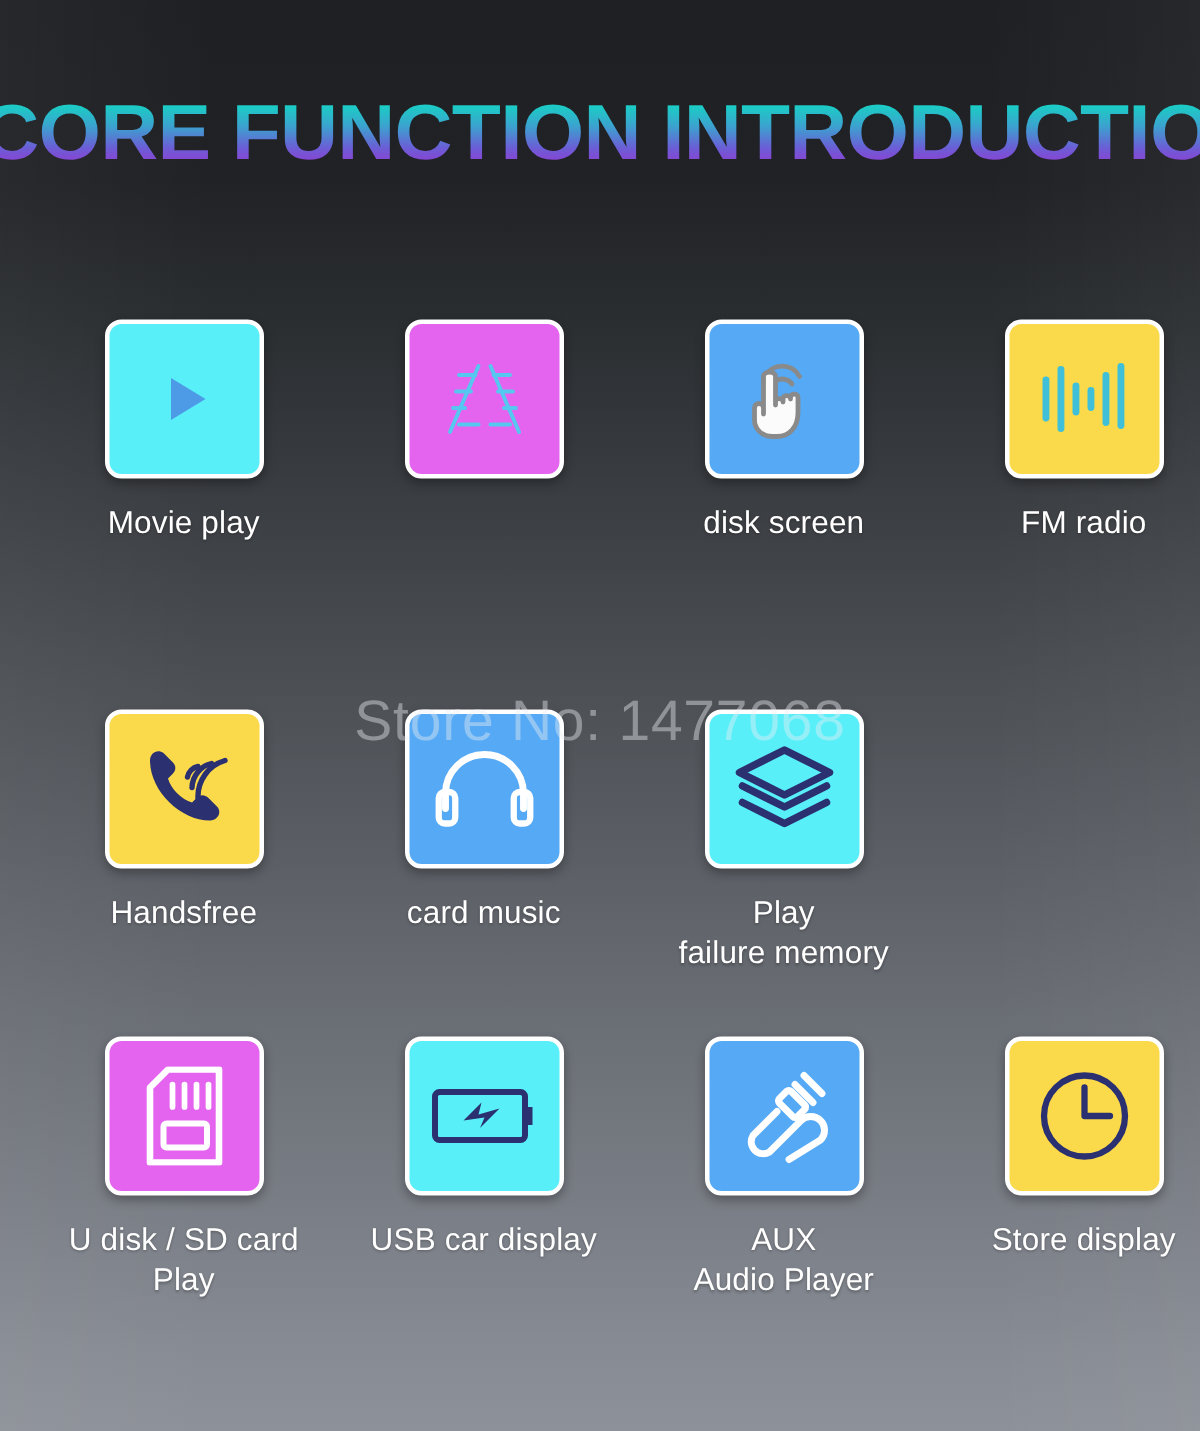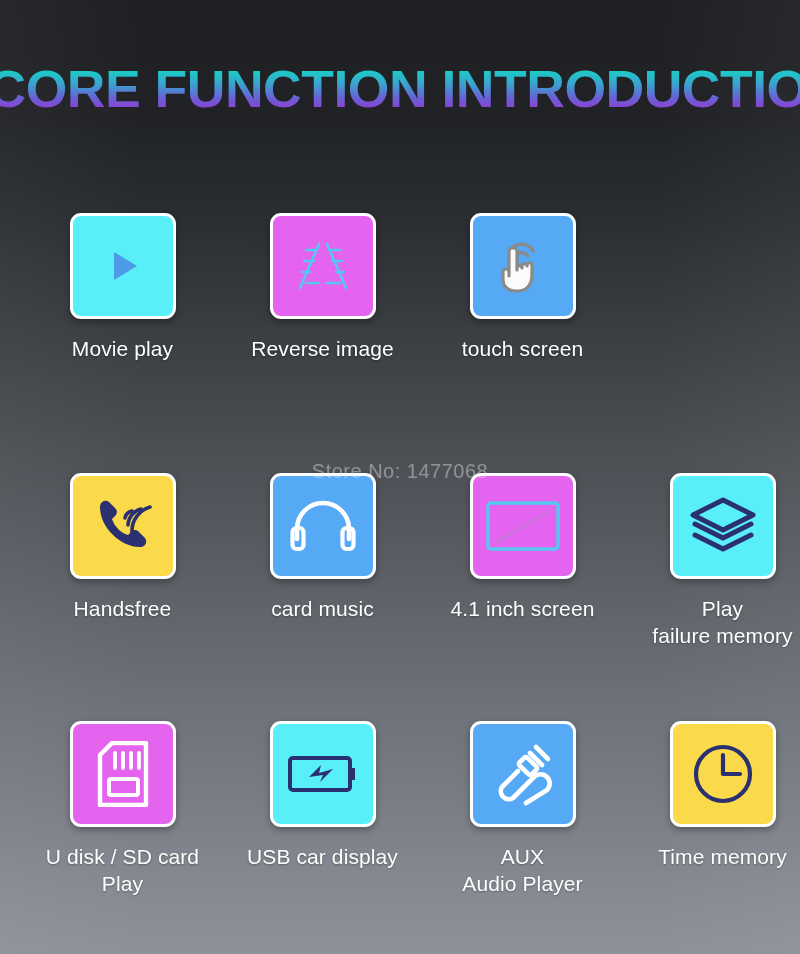--- a/index.html
+++ b/index.html
@@ -63,37 +63,37 @@
     color:transparent;
     -webkit-text-fill-color:transparent;
     white-space:nowrap;
   }
 
   
   #watermark {
     position:absolute;
     top:460px; left:0; width:800px;
     text-align:center;
-    font-size:20px;
+    font-size:38px;
     color:rgba(235,238,242,0.42);
     letter-spacing:0.5px;
     pointer-events:none;
     z-index:40;
     font-family:"Liberation Sans", sans-serif;
   }
 
   
   .row {
     position:absolute;
     left:0; width:800px;
     display:flex;
   }
   #row-0 { top:213px; }
   #row-1 { top:473px; }
-  #row-2 { top:721px; }
+  #row-2 { top:691px; }
 
   .cell {
     width:200px;
     display:flex;
     flex-direction:column;
     align-items:center;
     padding-left:45px;
   }
   .tile {
     width:106px; height:106px;
@@ -153,21 +153,20 @@
               <path d="M30 23 L20 23"></path>
               <path d="M48 23 L58 23"></path>
               <path d="M26 34 L18 34"></path>
               <path d="M52 34 L60 34"></path>
               <path d="M22 45 L35 45"></path>
               <path d="M56 45 L43 45"></path>
             </g>
           </svg>
         </span>
       </div>
-      <div class="label">Reverse image</div>
     </div>
 
     <div class="cell">
       <div class="tile" style="background:#55a9f5;">
         <span>
           <svg width="60" height="62" viewBox="0 0 60 62">
             <g fill="none" stroke="#8a8a8a" stroke-width="3.2" stroke-linecap="round">
               <path d="M17 16 A13 13 0 0 1 40 16"></path>
               <path d="M22 21 A8 8 0 0 1 35 21"></path>
             </g>
@@ -181,23 +180,40 @@
                      L22 56
                      C15 56 10 51 10 45
                      L10 37
                      C10 33 16 33 16 37
                      L16 41
                      L16 16
                      C16 12 24 12 24 16 Z" fill="#fbfbfb" stroke="#8a8a8a" stroke-width="3.2" stroke-linejoin="round"></path>
           </svg>
         </span>
       </div>
-      <div class="label">touch screen</div>
-    </div>
-
+      <div class="label">disk screen</div>
+    </div>
+
+    <div class="cell">
+      <div class="tile" style="background:#fada4a;">
+        <span>
+          <svg width="64" height="56" viewBox="0 0 64 56">
+            <g fill="#3fc0d8">
+              <rect x="4" y="13" width="4.6" height="30" rx="2.3"></rect>
+              <rect x="14" y="6" width="4.6" height="44" rx="2.3"></rect>
+              <rect x="24" y="17" width="4.6" height="22" rx="2.3"></rect>
+              <rect x="34" y="20" width="4.6" height="16" rx="2.3"></rect>
+              <rect x="44" y="10" width="4.6" height="36" rx="2.3"></rect>
+              <rect x="54" y="4" width="4.6" height="44" rx="2.3"></rect>
+            </g>
+          </svg>
+        </span>
+      </div>
+      <div class="label">FM radio</div>
+    </div>
 
   </div>
 
   <div class="row" id="row-1">
 
     <div class="cell">
       <div class="tile" style="background:#fada4a;">
         <span>
           <svg width="62" height="60" viewBox="0 0 62 60">
             <path d="M8 11
@@ -228,31 +244,20 @@
           <svg width="66" height="54" viewBox="0 0 66 54">
             <path d="M7 40 L7 30 A26 26 0 0 1 59 30 L59 40" fill="none" stroke="#ffffff" stroke-width="4.6" stroke-linecap="round"></path>
             <rect x="2.5" y="29" width="11" height="21" rx="4" fill="none" stroke="#ffffff" stroke-width="4.2"></rect>
             <rect x="52.5" y="29" width="11" height="21" rx="4" fill="none" stroke="#ffffff" stroke-width="4.2"></rect>
           </svg>
         </span>
       </div>
       <div class="label">card music</div>
     </div>
 
-    <div class="cell">
-      <div class="tile" style="background:#e464f0;">
-        <span>
-          <svg width="76" height="52" viewBox="0 0 76 52">
-            <rect x="3" y="3" width="70" height="46" rx="3" fill="none" stroke="#56c8f0" stroke-width="3.4"></rect>
-            <path d="M10 43 L66 10" stroke="#c07fd8" stroke-width="1.8" fill="none"></path>
-          </svg>
-        </span>
-      </div>
-      <div class="label">4.1 inch screen</div>
-    </div>
 
     <div class="cell">
       <div class="tile" style="background:#59eff9;">
         <span>
           <svg width="66" height="58" viewBox="0 0 66 58">
             <path d="M33 3 L63 18 L33 33 L3 18 Z" fill="none" stroke="#2b3070" stroke-width="5" stroke-linejoin="round"></path>
             <path d="M5 27 L33 41 L61 27" fill="none" stroke="#2b3070" stroke-width="5" stroke-linejoin="round" stroke-linecap="round"></path>
             <path d="M5 38 L33 52 L61 38" fill="none" stroke="#2b3070" stroke-width="5" stroke-linejoin="round" stroke-linecap="round"></path>
           </svg>
         </span>
@@ -317,20 +322,20 @@
 
     <div class="cell">
       <div class="tile" style="background:#fada4a;">
         <span>
           <svg width="64" height="64" viewBox="0 0 64 64">
             <circle cx="32" cy="32" r="27" fill="none" stroke="#2b3070" stroke-width="4.2"></circle>
             <path d="M32 13 L32 32 L49 32" fill="none" stroke="#2b3070" stroke-width="4.2" stroke-linecap="round" stroke-linejoin="round"></path>
           </svg>
         </span>
       </div>
-      <div class="label">Time memory</div>
+      <div class="label">Store display</div>
     </div>
 
   </div>
 
   <div id="watermark">Store No: 1477068</div>
 
 </div>
 
 </body></html>

